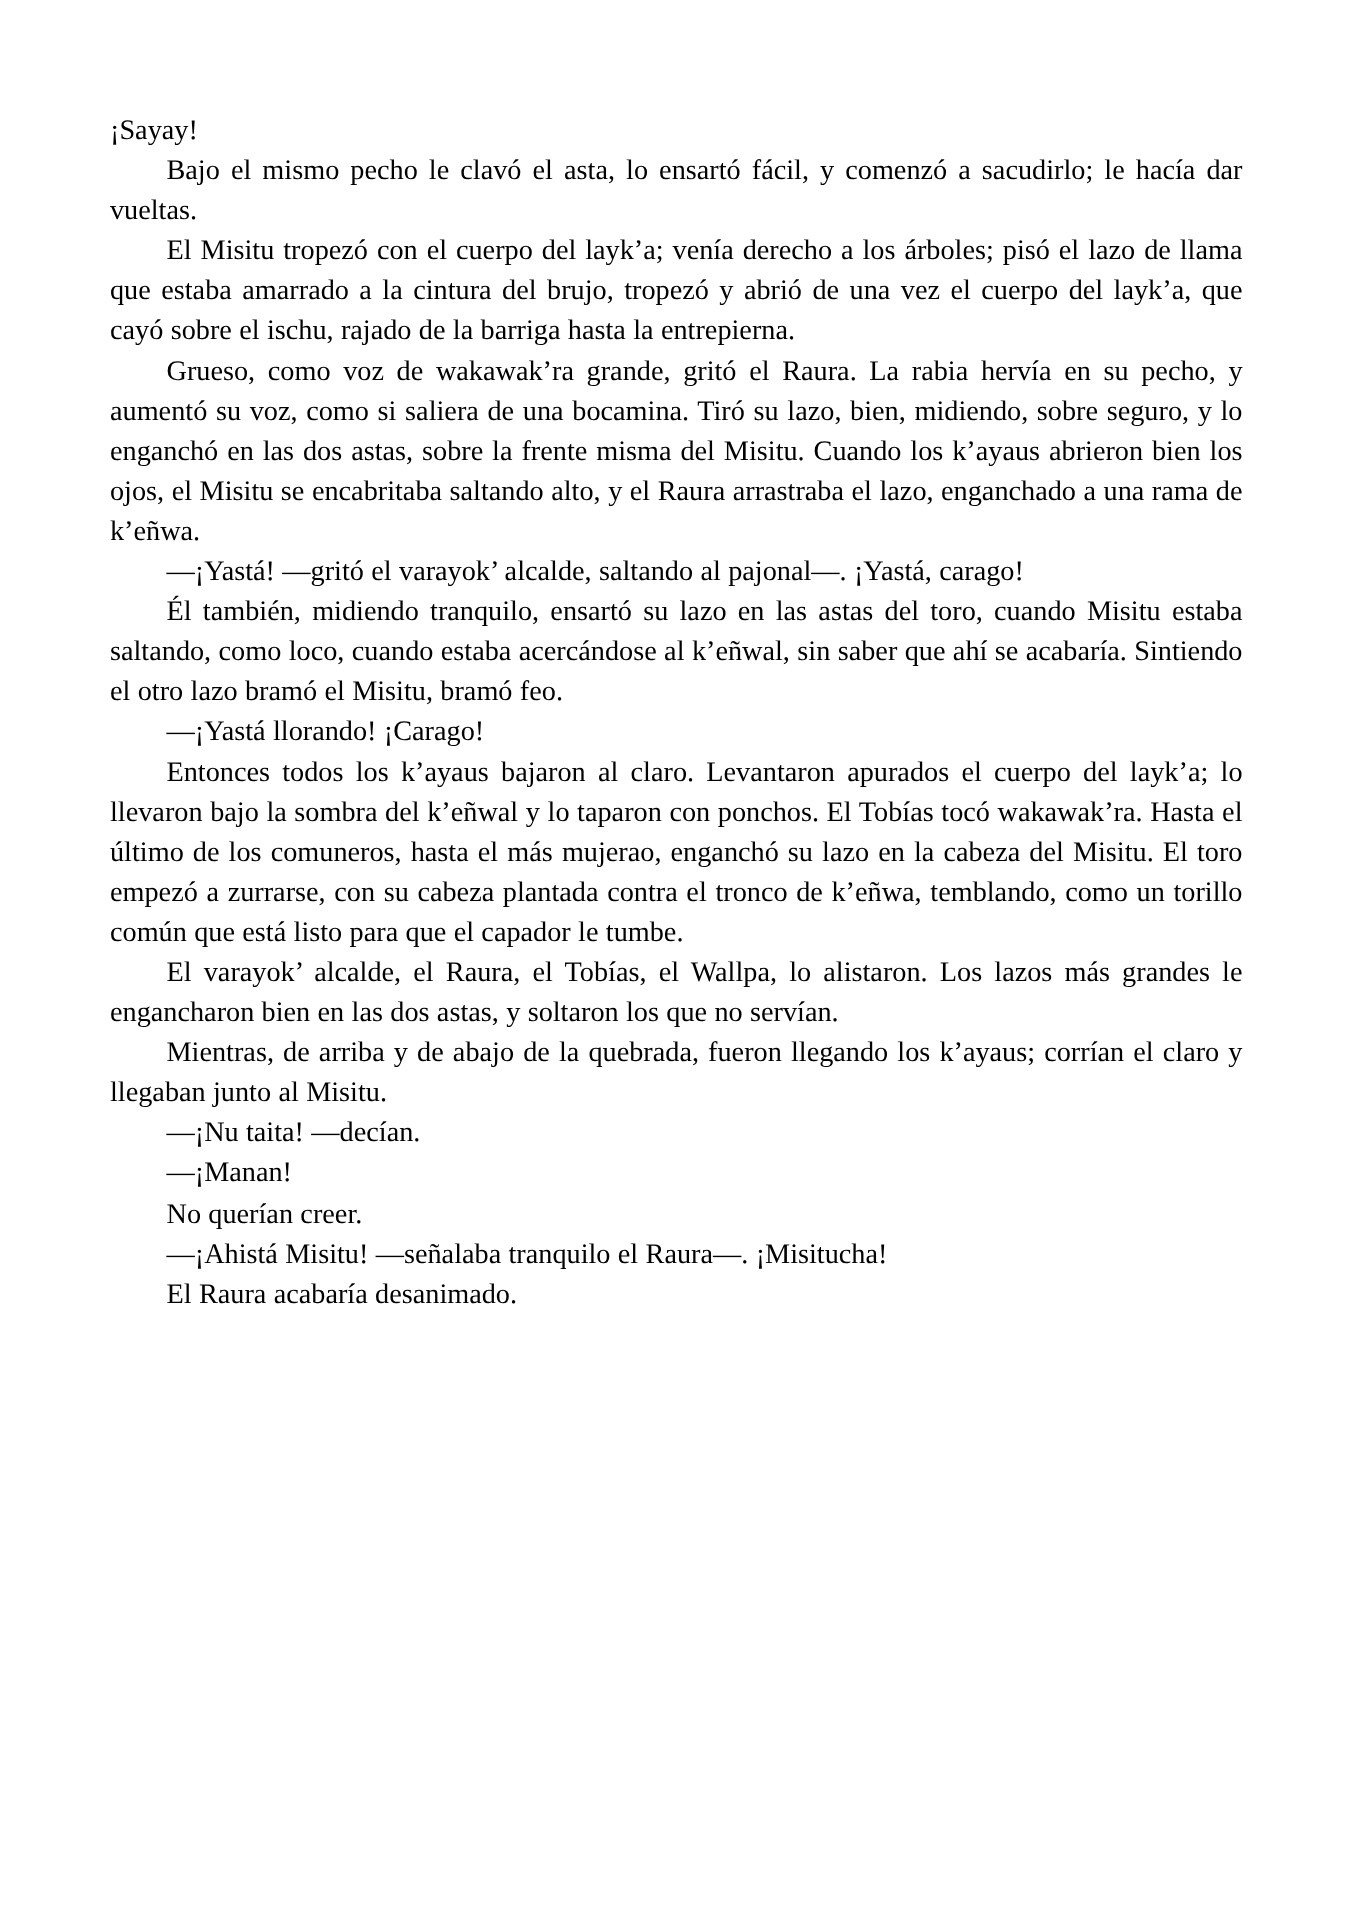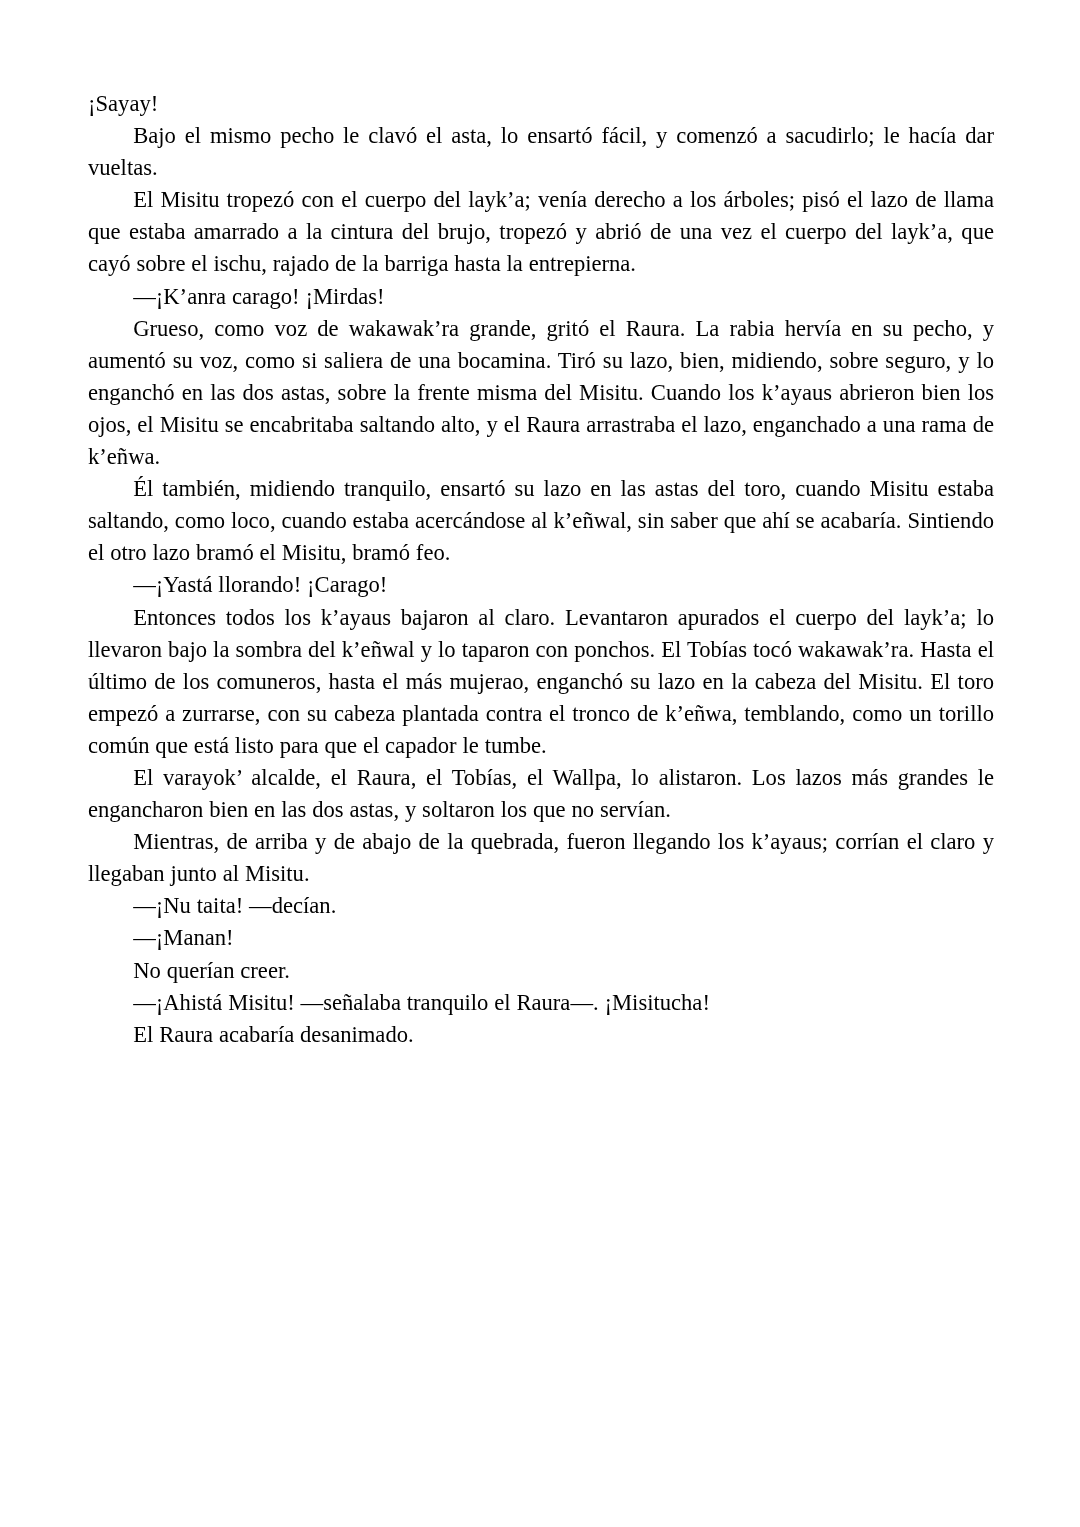--- a/index.html
+++ b/index.html
@@ -59,22 +59,22 @@
 </head>
 <body>
 
 <div class="page">
 
   <div class="text-block">
 
     <p class="para no-indent short">¡Sayay!</p>
     <p class="para">Bajo el mismo pecho le clavó el asta, lo ensartó fácil, y comenzó a sacudirlo; le hacía dar vueltas.</p>
     <p class="para">El Misitu tropezó con el cuerpo del layk’a; venía derecho a los árboles; pisó el lazo de llama que estaba amarrado a la cintura del brujo, tropezó y abrió de una vez el cuerpo del layk’a, que cayó sobre el ischu, rajado de la barriga hasta la entrepierna.</p>
-    <p class="para short">—¡K’anra carago! ¡Mirdas!</p>
     <p class="para">Grueso, como voz de wakawak’ra grande, gritó el Raura. La rabia hervía en su pecho, y aumentó su voz, como si saliera de una bocamina. Tiró su lazo, bien, midiendo, sobre seguro, y lo enganchó en las dos astas, sobre la frente misma del Misitu. Cuando los k’ayaus abrieron bien los ojos, el Misitu se encabritaba saltando alto, y el Raura arrastraba el lazo, enganchado a una rama de k’eñwa.</p>
+    <p class="para short">—¡Yastá! —gritó el varayok’ alcalde, saltando al pajonal—. ¡Yastá, carago!</p>
     <p class="para">Él también, midiendo tranquilo, ensartó su lazo en las astas del toro, cuando Misitu estaba saltando, como loco, cuando estaba acercándose al k’eñwal, sin saber que ahí se acabaría. Sintiendo el otro lazo bramó el Misitu, bramó feo.</p>
     <p class="para short">—¡Yastá llorando! ¡Carago!</p>
     <p class="para">Entonces todos los k’ayaus bajaron al claro. Levantaron apurados el cuerpo del layk’a; lo llevaron bajo la sombra del k’eñwal y lo taparon con ponchos. El Tobías tocó wakawak’ra. Hasta el último de los comuneros, hasta el más mujerao, enganchó su lazo en la cabeza del Misitu. El toro empezó a zurrarse, con su cabeza plantada contra el tronco de k’eñwa, temblando, como un torillo común que está listo para que el capador le tumbe.</p>
     <p class="para">El varayok’ alcalde, el Raura, el Tobías, el Wallpa, lo alistaron. Los lazos más grandes le engancharon bien en las dos astas, y soltaron los que no servían.</p>
     <p class="para">Mientras, de arriba y de abajo de la quebrada, fueron llegando los k’ayaus; corrían el claro y llegaban junto al Misitu.</p>
     <p class="para short">—¡Nu taita! —decían.</p>
     <p class="para short">—¡Manan!</p>
     <p class="para short">No querían creer.</p>
     <p class="para short">—¡Ahistá Misitu! —señalaba tranquilo el Raura—. ¡Misitucha!</p>
     <p class="para short">El Raura acabaría desanimado.</p>

